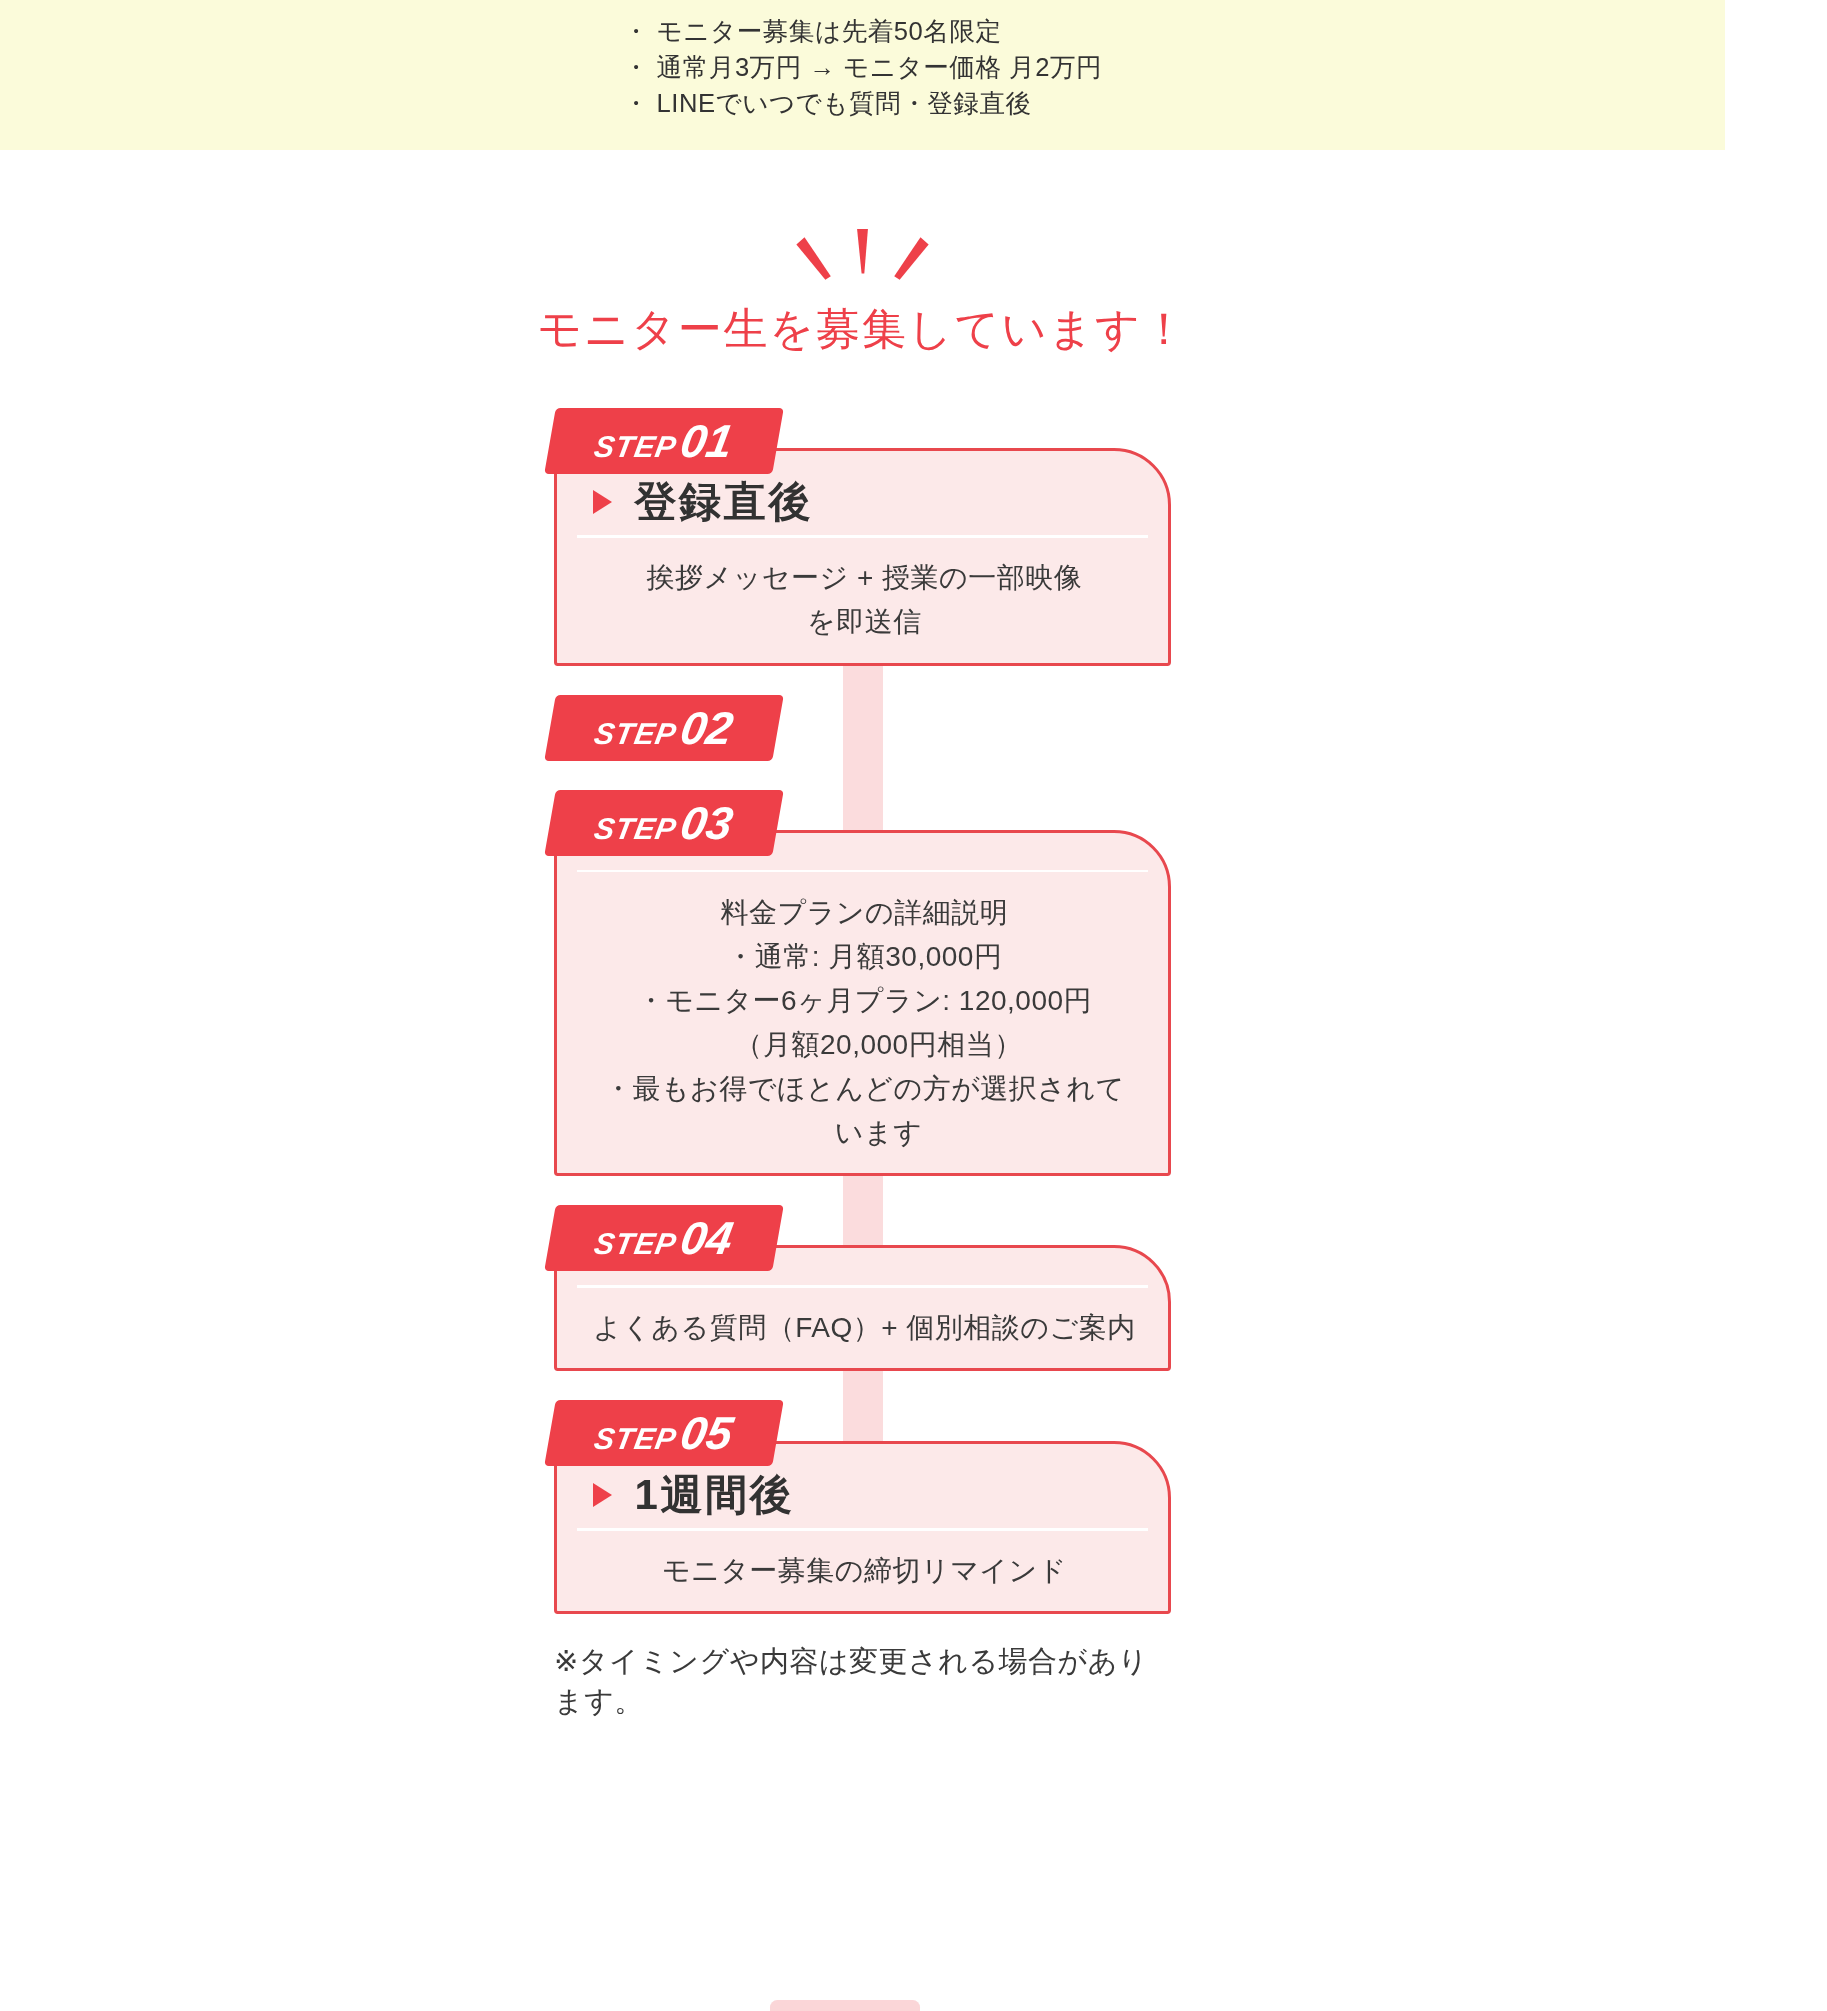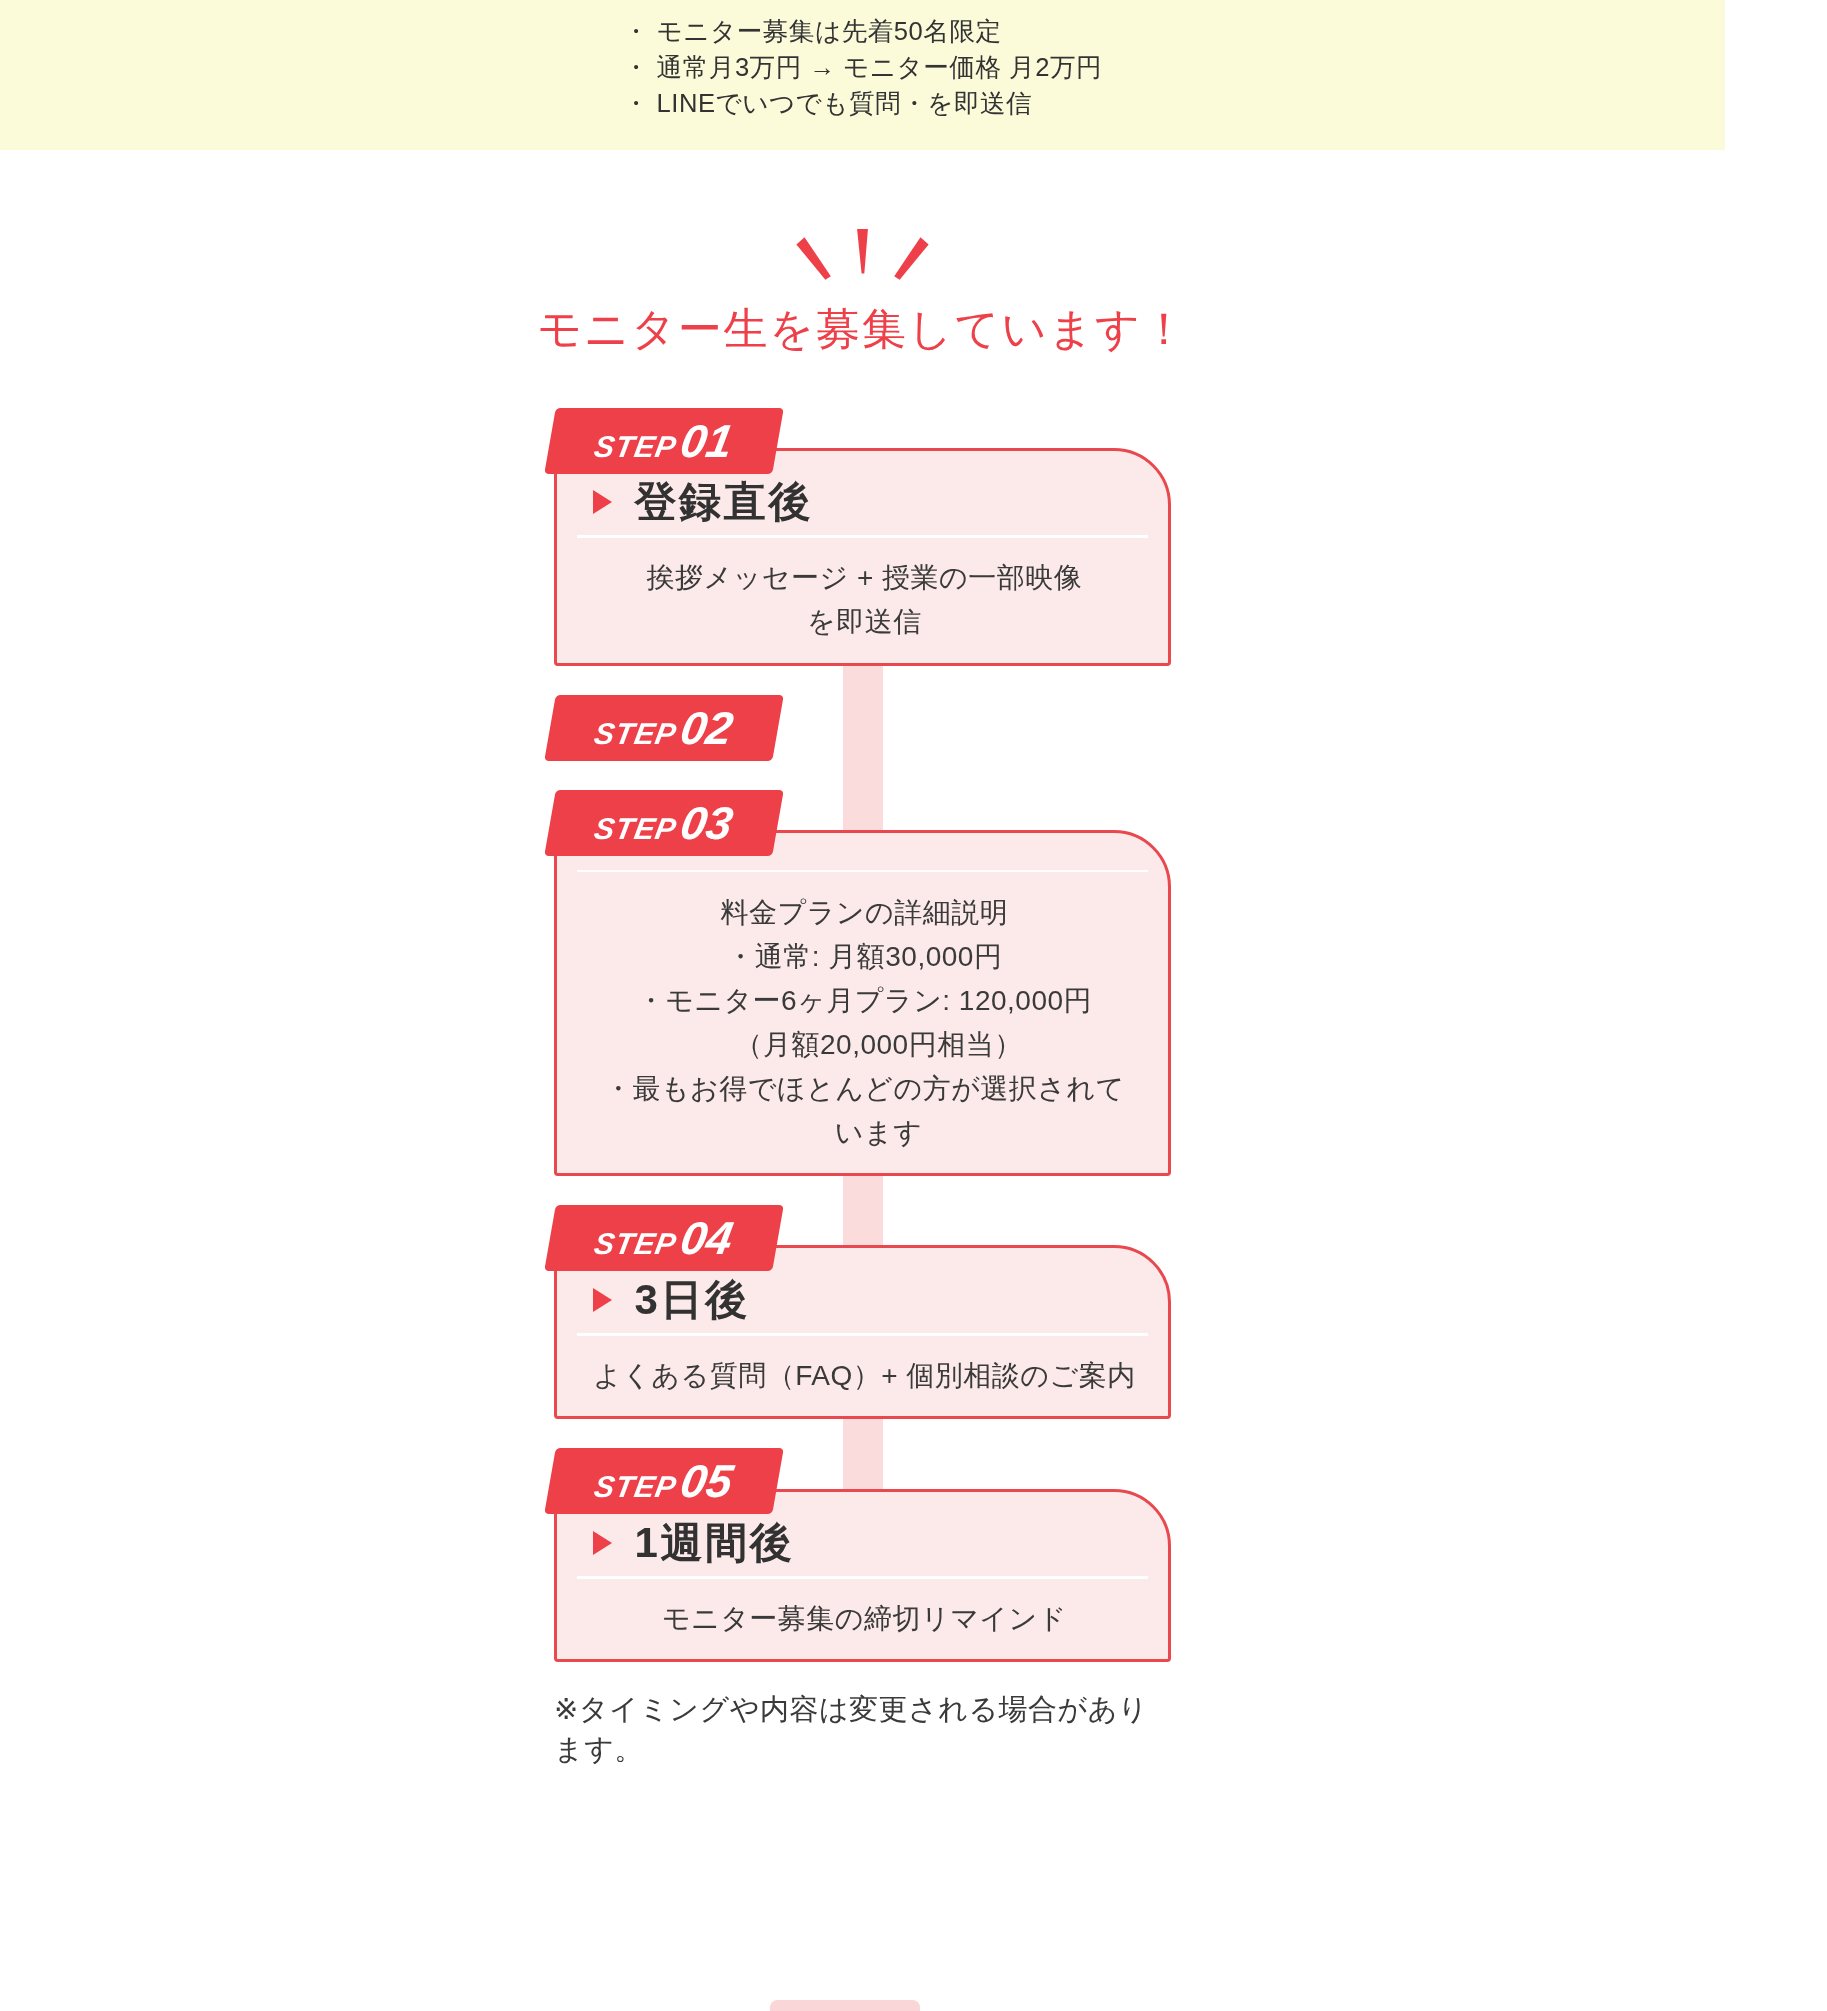--- a/index.html
+++ b/index.html
@@ -155,21 +155,21 @@
 </style>
 </head>
 <body>
 
 <div class="page">
 
   <div class="notice">
     <div class="notice-inner">
       <div class="notice-line">・ モニター募集は先着50名限定</div>
       <div class="notice-line">・ 通常月3万円 → モニター価格 月2万円</div>
-      <div class="notice-line">・ LINEでいつでも質問・を即送信</div>
+      <div class="notice-line">・ LINEでいつでも質問・登録直後</div>
     </div>
   </div>
 
   <svg class="burst" width="155" height="58" viewBox="0 0 170 64" aria-hidden="true">
     <polygon points="12,17 21,9 50,52 44,56" fill="#ee4049"></polygon>
     <polygon points="79,0 91,0 87,49 84,49" fill="#ee4049"></polygon>
     <polygon points="149,9 158,17 126,56 120,52" fill="#ee4049"></polygon>
   </svg>
 
   <h1 class="heading">モニター生を募集しています！</h1>
@@ -222,24 +222,20 @@
     </div>
 
     <div class="step has-connector">
       <div class="ribbon">
         <div class="ribbon-inner">
           <span class="step-label">STEP</span>
           <span class="step-number">04</span>
         </div>
       </div>
       <div class="card">
-        <div class="card-title">
-          <span class="tri"></span>
-          <span>3日後</span>
-        </div>
         <div class="divider"></div>
         <div class="card-body">よくある質問（FAQ）+ 個別相談のご案内</div>
       </div>
     </div>
 
     <div class="step has-connector">
       <div class="ribbon">
         <div class="ribbon-inner">
           <span class="step-label">STEP</span>
           <span class="step-number">05</span>

